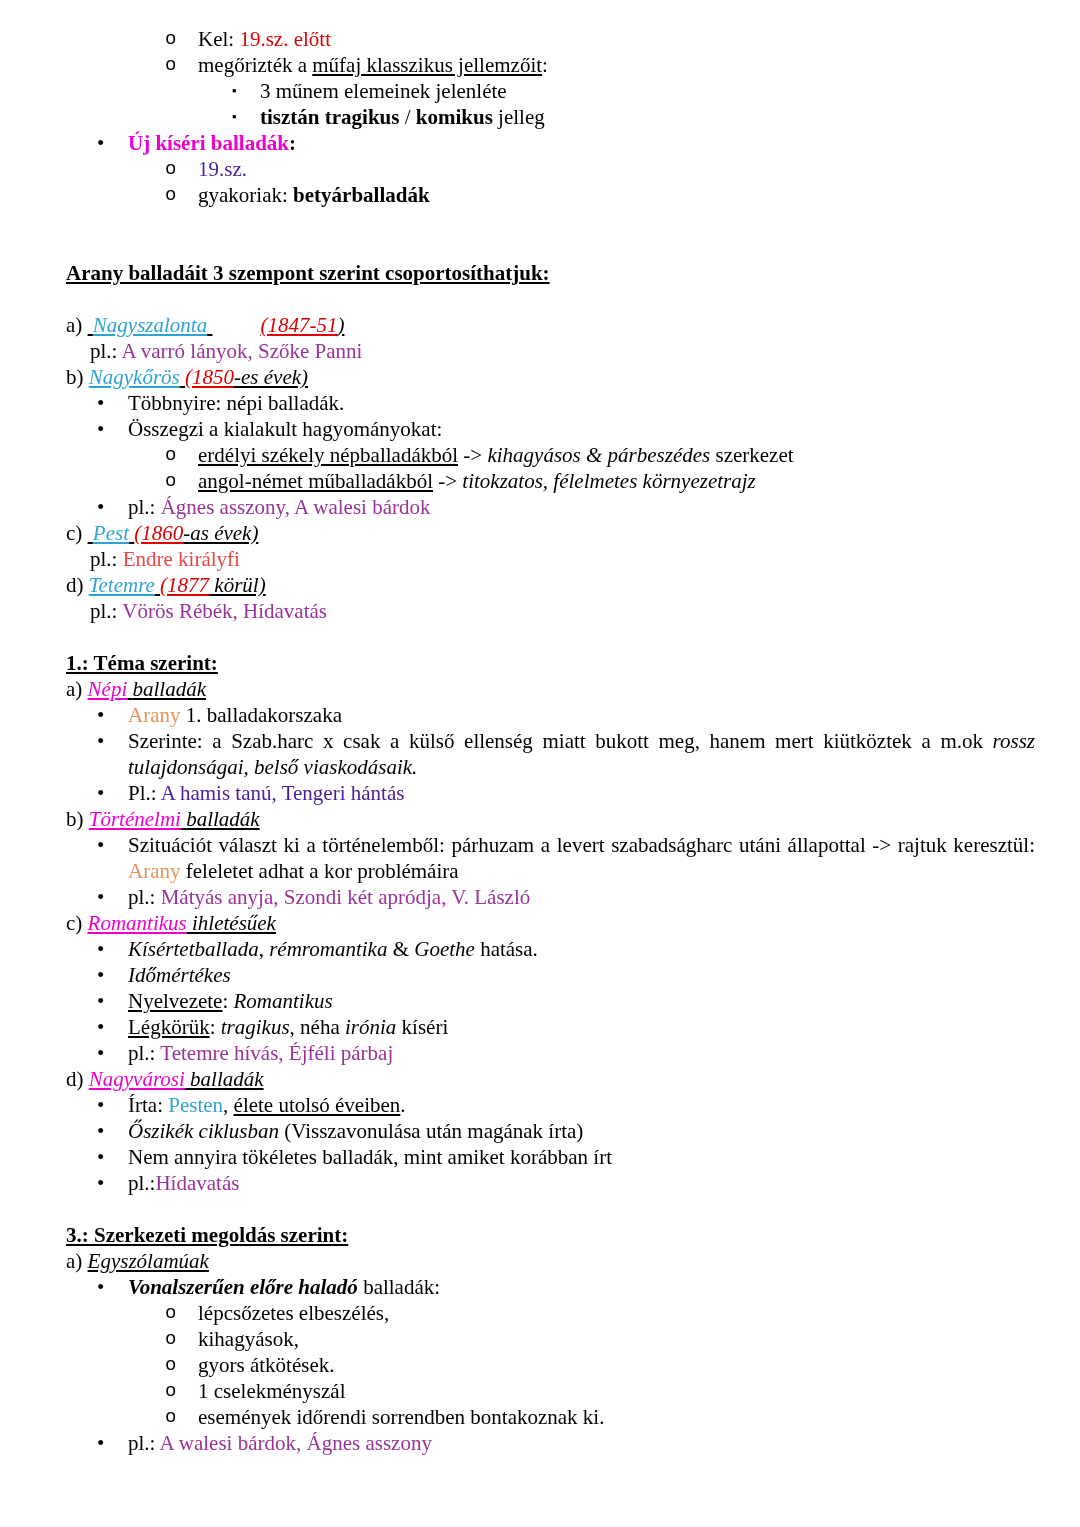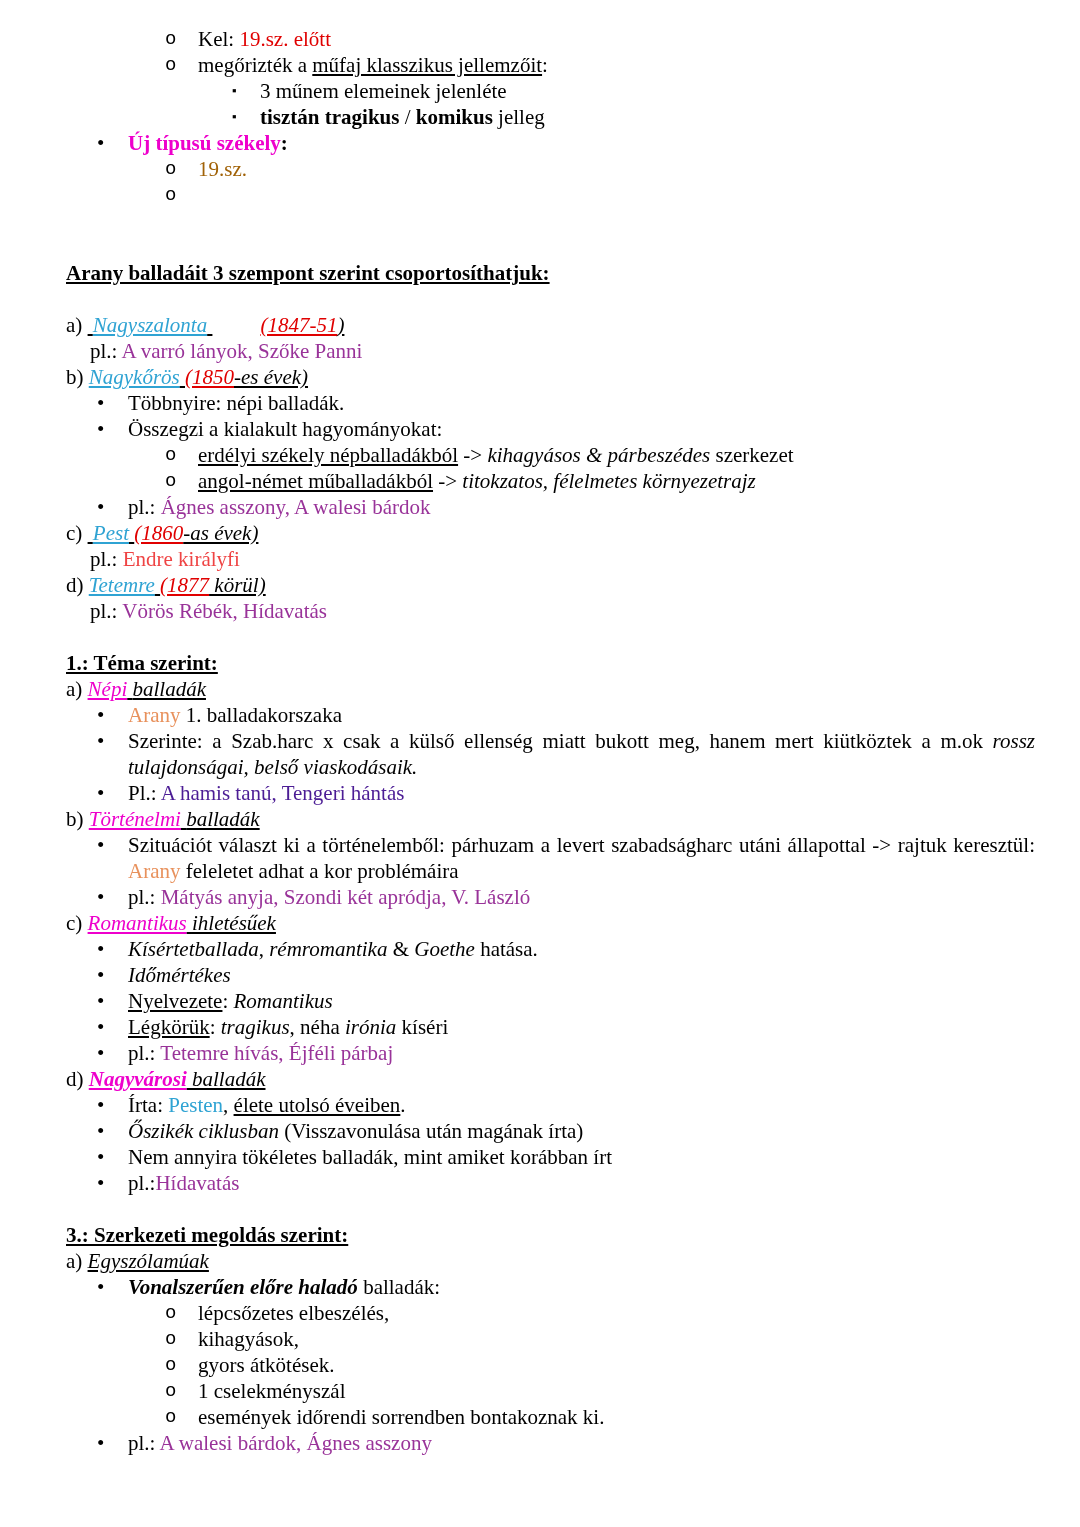--- a/index.html
+++ b/index.html
@@ -25,23 +25,23 @@
   .u{text-decoration:underline;}
 </style>
 </head>
 <body>
 
 <div class="page">
     <div class="line lvl2"><span class="bullet b2">o</span><span class="content"><span>Kel: </span><span style="color: rgb(224, 0, 0);">19.sz. előtt</span></span></div>
     <div class="line lvl2"><span class="bullet b2">o</span><span class="content"><span>megőrizték a </span><span class="u">műfaj klasszikus jellemzőit</span><span>:</span></span></div>
     <div class="line lvl3"><span class="bullet b3">▪</span><span class="content"><span>3 műnem elemeinek jelenléte</span></span></div>
     <div class="line lvl3"><span class="bullet b3">▪</span><span class="content"><span class="b">tisztán tragikus</span><span> / </span><span class="b">komikus</span><span> jelleg</span></span></div>
-    <div class="line lvl1"><span class="bullet b1">•</span><span class="content"><span class="b" style="color: rgb(238, 0, 204);">Új típusú székely</span><span class="b">:</span></span></div>
-    <div class="line lvl2"><span class="bullet b2">o</span><span class="content"><span style="color: #a16207; text-align: center;">19.sz.</span></span></div>
-    <div class="line lvl2"><span class="bullet b2">o</span></div>
+    <div class="line lvl1"><span class="bullet b1">•</span><span class="content"><span class="b" style="color: rgb(238, 0, 204);">Új kíséri balladák</span><span class="b">:</span></span></div>
+    <div class="line lvl2"><span class="bullet b2">o</span><span class="content"><span style="color: #4c1d95; text-align: center;">19.sz.</span></span></div>
+    <div class="line lvl2"><span class="bullet b2">o</span><span class="content"><span>gyakoriak: </span><span class="b">betyárballadák</span></span></div>
     <div class="spacer"></div>
     <div class="spacer"></div>
     <div class="line lvl0"><span class="content"><span class="b u">Arany balladáit 3 szempont szerint csoportosíthatjuk:</span></span></div>
     <div class="spacer"></div>
     <div class="line lvl0"><span class="content"><span>a) </span><span class="u"> </span><span class="i u" style="color: rgb(47, 163, 211);">Nagyszalonta</span><span class="u"> </span><span class="i u" style="color: rgb(224, 0, 0); margin-left: 48px;">(1847-51</span><span class="i u">)</span></span></div>
     <div class="line lvl0 sub"><span class="content"><span>pl.: </span><span style="color: rgb(153, 51, 153);">A varró lányok, Szőke Panni</span></span></div>
     <div class="line lvl0"><span class="content"><span>b) </span><span class="i u" style="color: rgb(47, 163, 211);">Nagykőrös</span><span class="u"> </span><span class="i u" style="color: rgb(224, 0, 0);">(1850</span><span class="i u">-es évek)</span></span></div>
     <div class="line lvl1"><span class="bullet b1">•</span><span class="content"><span>Többnyire: népi balladák.</span></span></div>
     <div class="line lvl1"><span class="bullet b1">•</span><span class="content"><span>Összegzi a kialakult hagyományokat:</span></span></div>
     <div class="line lvl2"><span class="bullet b2">o</span><span class="content"><span class="u">erdélyi székely népballadákból</span><span> -&gt; </span><span class="i">kihagyásos &amp; párbeszédes</span><span> szerkezet</span></span></div>
@@ -59,21 +59,21 @@
     <div class="line lvl1"><span class="bullet b1">•</span><span class="content"><span>Pl.: </span><span style="color: #4c1d95; margin-top: 12px;">A hamis tanú, Tengeri hántás</span></span></div>
     <div class="line lvl0"><span class="content"><span>b) </span><span class="i u" style="color: rgb(238, 0, 204);">Történelmi</span><span class="u"> </span><span class="i u">balladák</span></span></div>
     <div class="line lvl1 justify"><span class="bullet b1">•</span><span class="content"><span>Szituációt választ ki a történelemből: párhuzam a levert szabadságharc utáni állapottal -&gt; rajtuk keresztül: </span><span style="color: rgb(232, 145, 92);">Arany</span><span> feleletet adhat a kor problémáira</span></span></div>
     <div class="line lvl1"><span class="bullet b1">•</span><span class="content"><span>pl.: </span><span style="color: rgb(153, 51, 153);">Mátyás anyja, Szondi két apródja, V. László</span></span></div>
     <div class="line lvl0"><span class="content"><span>c) </span><span class="i u" style="color: rgb(238, 0, 204);">Romantikus</span><span class="u"> </span><span class="i u">ihletésűek</span></span></div>
     <div class="line lvl1"><span class="bullet b1">•</span><span class="content"><span class="i">Kísértetballada</span><span>, </span><span class="i">rémromantika</span><span> &amp; </span><span class="i">Goethe</span><span> hatása.</span></span></div>
     <div class="line lvl1"><span class="bullet b1">•</span><span class="content"><span class="i">Időmértékes</span></span></div>
     <div class="line lvl1"><span class="bullet b1">•</span><span class="content"><span class="u">Nyelvezete</span><span>: </span><span class="i">Romantikus</span></span></div>
     <div class="line lvl1"><span class="bullet b1">•</span><span class="content"><span class="u">Légkörük</span><span>: </span><span class="i">tragikus</span><span>, néha </span><span class="i">irónia</span><span> kíséri</span></span></div>
     <div class="line lvl1"><span class="bullet b1">•</span><span class="content"><span>pl.: </span><span style="color: rgb(153, 51, 153);">Tetemre hívás, Éjféli párbaj</span></span></div>
-    <div class="line lvl0"><span class="content"><span>d) </span><span class="i u" style="color: rgb(238, 0, 204); font-weight: bold;">Nagyvárosi</span><span class="u"> </span><span class="i u">balladák</span></span></div>
+    <div class="line lvl0"><span class="content"><span>d) </span><span class="i u" style="color: rgb(238, 0, 204);">Nagyvárosi</span><span class="u"> </span><span class="i u">balladák</span></span></div>
     <div class="line lvl1"><span class="bullet b1">•</span><span class="content"><span>Írta: </span><span style="color: rgb(47, 163, 211);">Pesten</span><span>, </span><span class="u">élete utolsó éveiben</span><span>.</span></span></div>
     <div class="line lvl1"><span class="bullet b1">•</span><span class="content"><span class="i">Őszikék ciklusban</span><span> (Visszavonulása után magának írta)</span></span></div>
     <div class="line lvl1"><span class="bullet b1">•</span><span class="content"><span>Nem annyira tökéletes balladák, mint amiket korábban írt</span></span></div>
     <div class="line lvl1"><span class="bullet b1">•</span><span class="content"><span>pl.:</span><span style="color: rgb(153, 51, 153);">Hídavatás</span></span></div>
     <div class="spacer"></div>
     <div class="line lvl0"><span class="content"><span class="b u">3.: Szerkezeti megoldás szerint:</span></span></div>
     <div class="line lvl0"><span class="content"><span>a) </span><span class="i u">Egyszólamúak</span></span></div>
     <div class="line lvl1"><span class="bullet b1">•</span><span class="content"><span class="b i">Vonalszerűen előre haladó</span><span> balladák:</span></span></div>
     <div class="line lvl2"><span class="bullet b2">o</span><span class="content"><span>lépcsőzetes elbeszélés,</span></span></div>
     <div class="line lvl2"><span class="bullet b2">o</span><span class="content"><span>kihagyások,</span></span></div>

